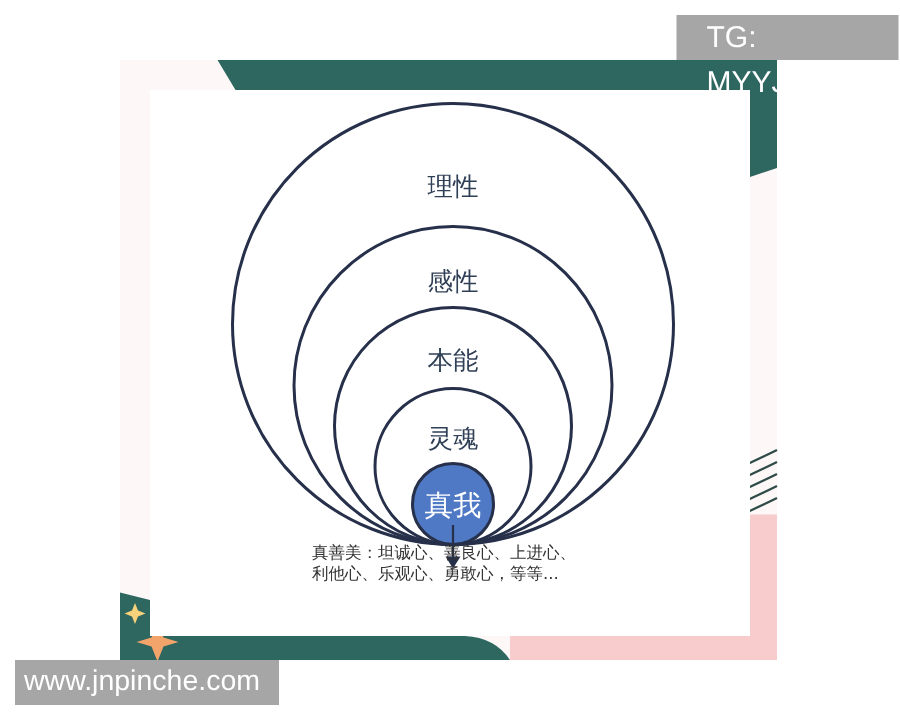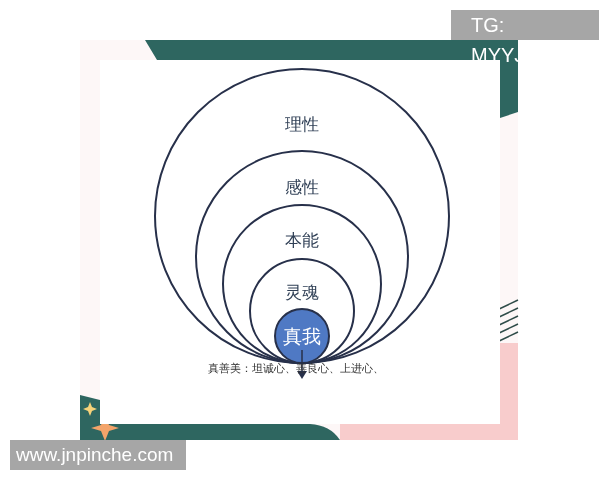--- a/index.html
+++ b/index.html
@@ -53,16 +53,17 @@
 
   <text class="lbl" x="302" y="130" text-anchor="middle">理性</text>
   <text class="lbl" x="302" y="193" text-anchor="middle">感性</text>
   <text class="lbl" x="302" y="246" text-anchor="middle">本能</text>
   <text class="lbl" x="302" y="298" text-anchor="middle">灵魂</text>
   <text class="core" x="302" y="343" text-anchor="middle">真我</text>
 </svg>
 
 <div class="caption">
   <div>真善美：坦诚心、善良心、上进心、</div>
+  <div>利他心、乐观心、勇敢心，等等...</div>
 </div>
 
 <div class="wm wm-top">TG: MYYJJPP</div>
 <div class="wm wm-bot">www.jnpinche.com</div>
 
 </body></html>

